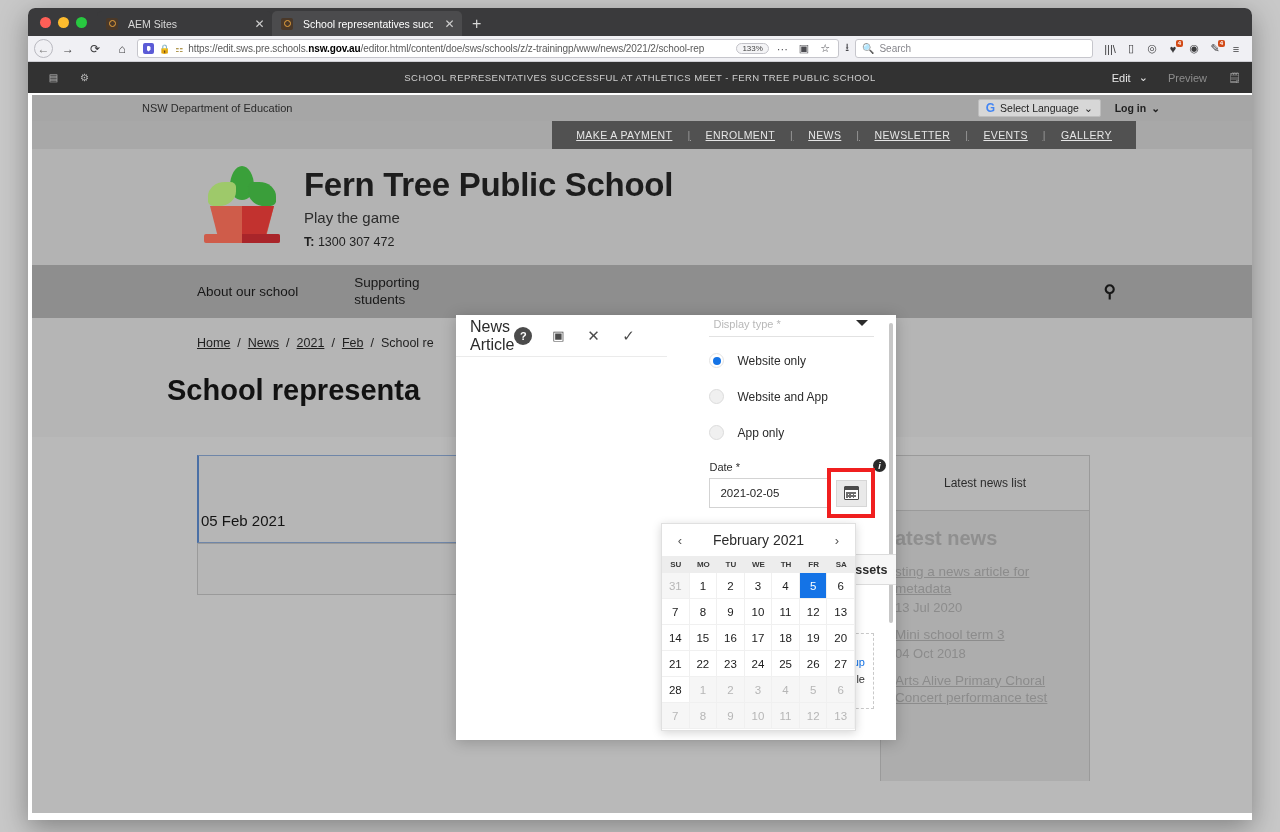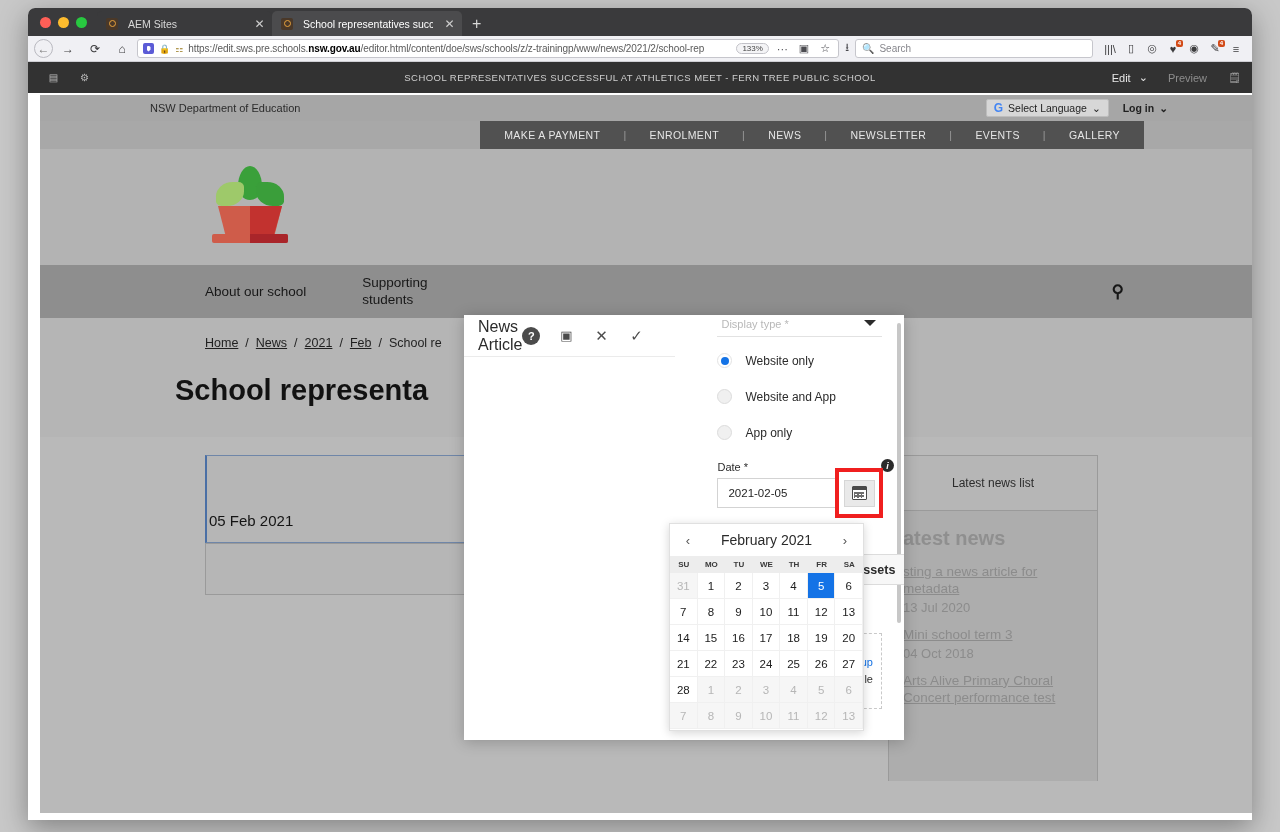--- a/index.html
+++ b/index.html
@@ -92,41 +92,41 @@
   .aem-ic { width: 15px; height: 15px; display: flex; align-items: center; justify-content: center; }
   .aembar .title {
     position: absolute; left: 0; right: 0; text-align: center;
     font-size: 9.5px; letter-spacing: .45px; color: #cfcfcf; pointer-events: none;
   }
   .aembar .right { margin-left: auto; display: flex; align-items: center; gap: 20px; }
   .aembar .edit { color: #e8e8e8; font-size: 11px; display: flex; align-items: center; gap: 8px; justify-content: space-between; }
   .aembar .preview { color: #8d8d8d; font-size: 11px; }
   
   .viewport {
-    position: absolute; left: 12px; top: 87px; width: 1224px; height: 718px;
+    position: absolute; left: 4px; top: 87px; width: 1224px; height: 718px;
     background: #b9b9b9; overflow: hidden;
   }
   .pagewrap { position: absolute; left: 0; top: 0; width: 1224px; }
   
   .dept {
     height: 26px; background: #a6a6a6; display: flex; align-items: center;
     padding: 0 0 0 110px; font-size: 11px; color: #2b2b2b; position: relative;
   }
   .dept .right { position: absolute; right: 96px; display: flex; align-items: center; gap: 14px; }
   .langbox {
     background: #d7d7d7; border: 1px solid #bdbdbd; border-radius: 2px;
     padding: 2px 7px; font-size: 10.5px; color: #1f1f1f; display: flex; align-items: center; gap: 5px;
   }
   .glogo { font-weight: 700; font-size: 12px; color: #4285f4; line-height: 1; }
   .login { font-size: 10.5px; color: #1f1f1f; font-weight: 700; display: flex; gap: 5px; }
   
   .utilrow { height: 28px; background: #a8a8a8; display: flex; justify-content: flex-end; padding-right: 120px; }
   .utilnav {
-    background: #515151; display: flex; align-items: center; gap: 12px;
-    padding: 2px 13px; font-size: 10.5px; color: #e6e6e6; letter-spacing: .4px;
+    background: #515151; display: flex; align-items: center; gap: 4px;
+    padding: 2px 13px; font-size: 10.5px; color: #e6e6e6; letter-spacing: .4px; text-decoration: underline;
   }
   .utilnav span.i { padding: 0 11px; }
   .utilnav span.sep { color: #9a9a9a; }
   
   .masthead { height: 116px; background: #b3b3b3; display: flex; align-items: center; padding-left: 170px; }
   .logo { width: 80px; height: 82px; position: relative; margin-right: 22px; }
   .leaf { position: absolute; border-radius: 50% 0 50% 50%; }
   .schooltitle { font-size: 33px; font-weight: 700; color: #1d1d1d; letter-spacing: -.3px; }
   .tagline { font-size: 15px; color: #2b2b2b; margin-top: 5px; }
   .phone { font-size: 12.5px; color: #1f1f1f; margin-top: 9px; }
@@ -360,20 +360,25 @@
 
       <div class="masthead">
         <div class="logo">
           <span class="leaf" style="left:28px;top:0;width:24px;height:34px;background:#3aa03a;border-radius:50% 50% 50% 50%/60% 60% 40% 40%;"></span>
           <span class="leaf" style="left:6px;top:16px;width:28px;height:24px;background:#9ec96a;border-radius:60% 20% 60% 20%;"></span>
           <span class="leaf" style="left:46px;top:16px;width:28px;height:24px;background:#3a9e3a;border-radius:20% 60% 20% 60%;"></span>
           <span style="position:absolute;left:8px;top:40px;width:64px;height:30px;background:#cf5c4a;clip-path:polygon(0 0,100% 0,88% 100%,12% 100%);"></span>
           <span style="position:absolute;left:40px;top:40px;width:32px;height:30px;background:#c2322f;clip-path:polygon(0 0,100% 0,74% 100%,0 100%);"></span>
           <span style="position:absolute;left:2px;top:68px;width:76px;height:9px;background:#cf5c4a;border-radius:2px;"></span>
           <span style="position:absolute;left:40px;top:68px;width:38px;height:9px;background:#a9252a;border-radius:0 2px 2px 0;"></span>
+        </div>
+        <div>
+          <div class="schooltitle">Fern Tree Public School</div>
+          <div class="tagline">Play the game</div>
+          <div class="phone"><b>T:</b> <span>1300 307 472</span></div>
         </div>
       </div>
 
       <div class="mainnav">
         <span>About our school</span>
         <span style="max-width:95px;display:inline-block;line-height:1.2;">Supporting students</span>
         <span class="searchq">⚲</span>
       </div>
 
       <div class="crumbs">

